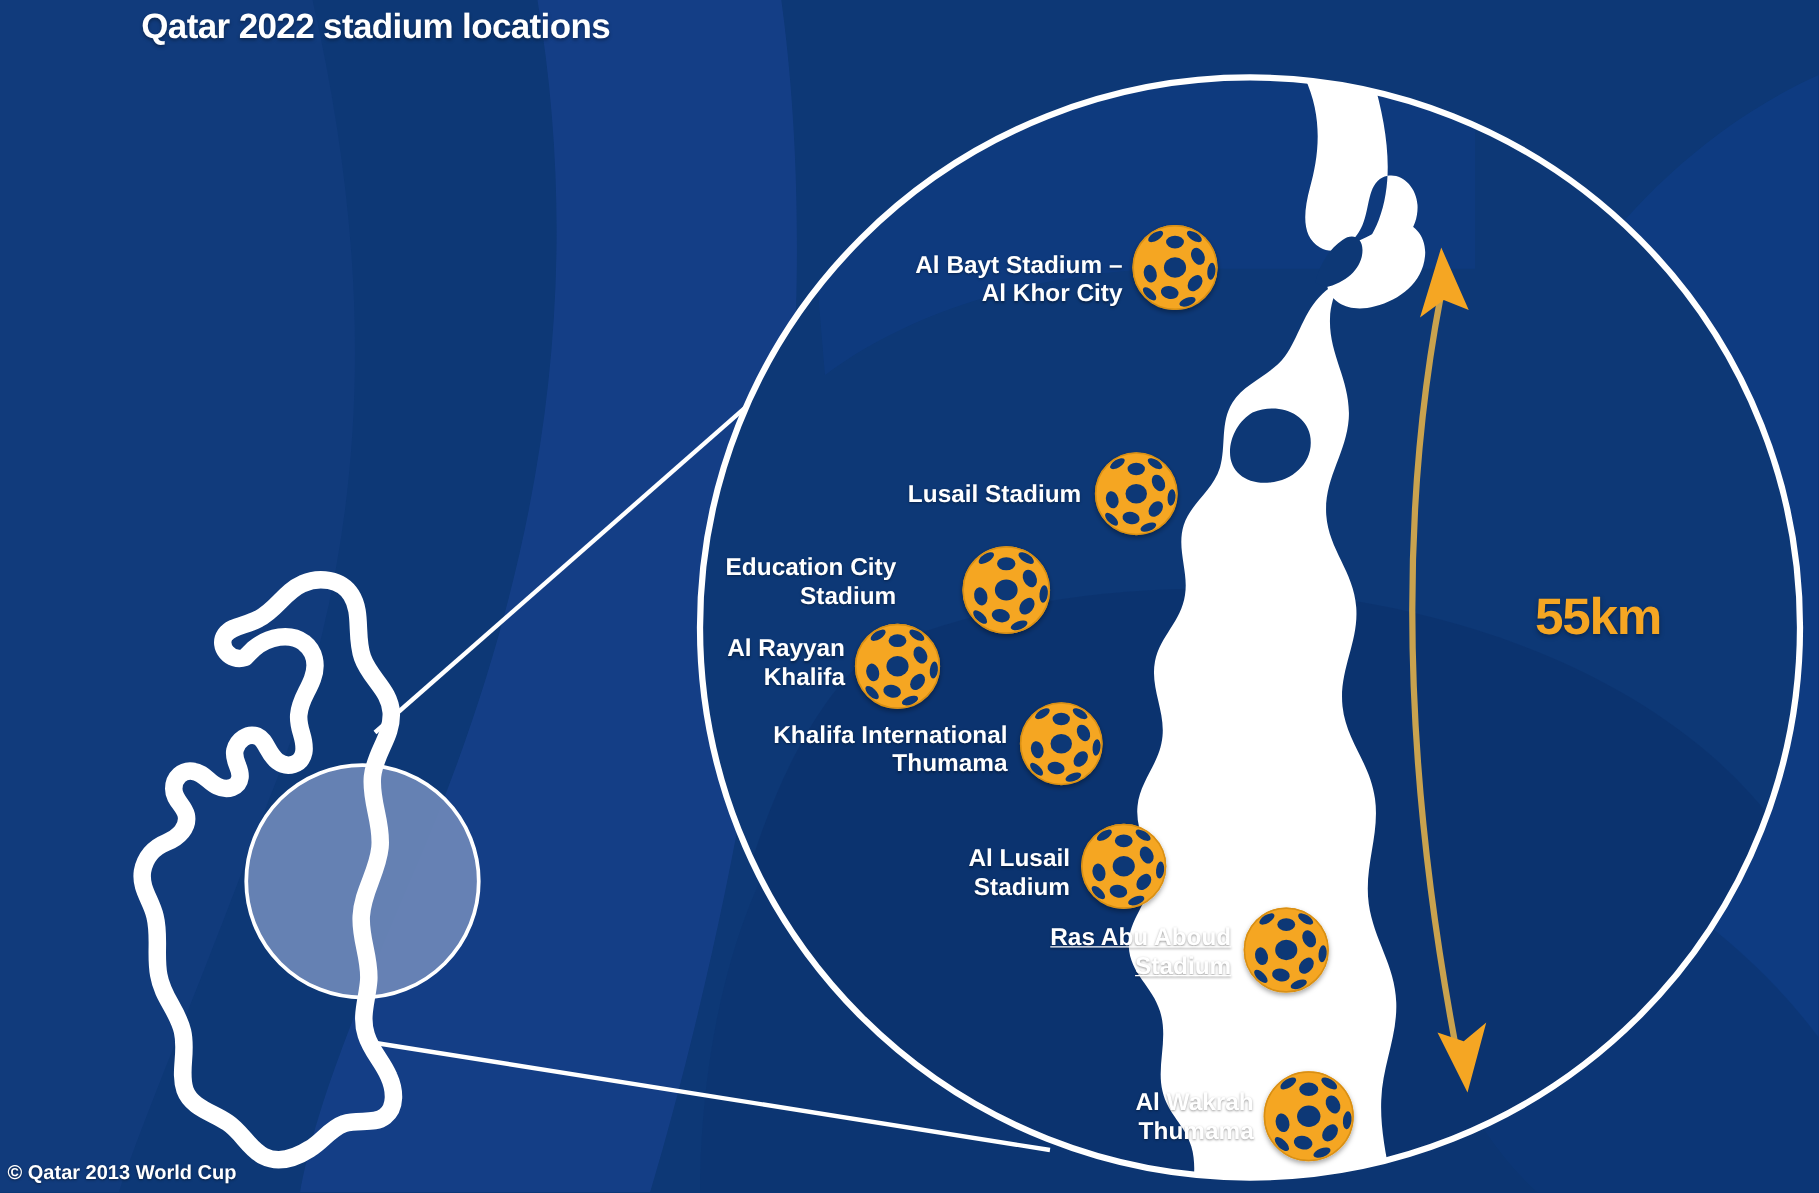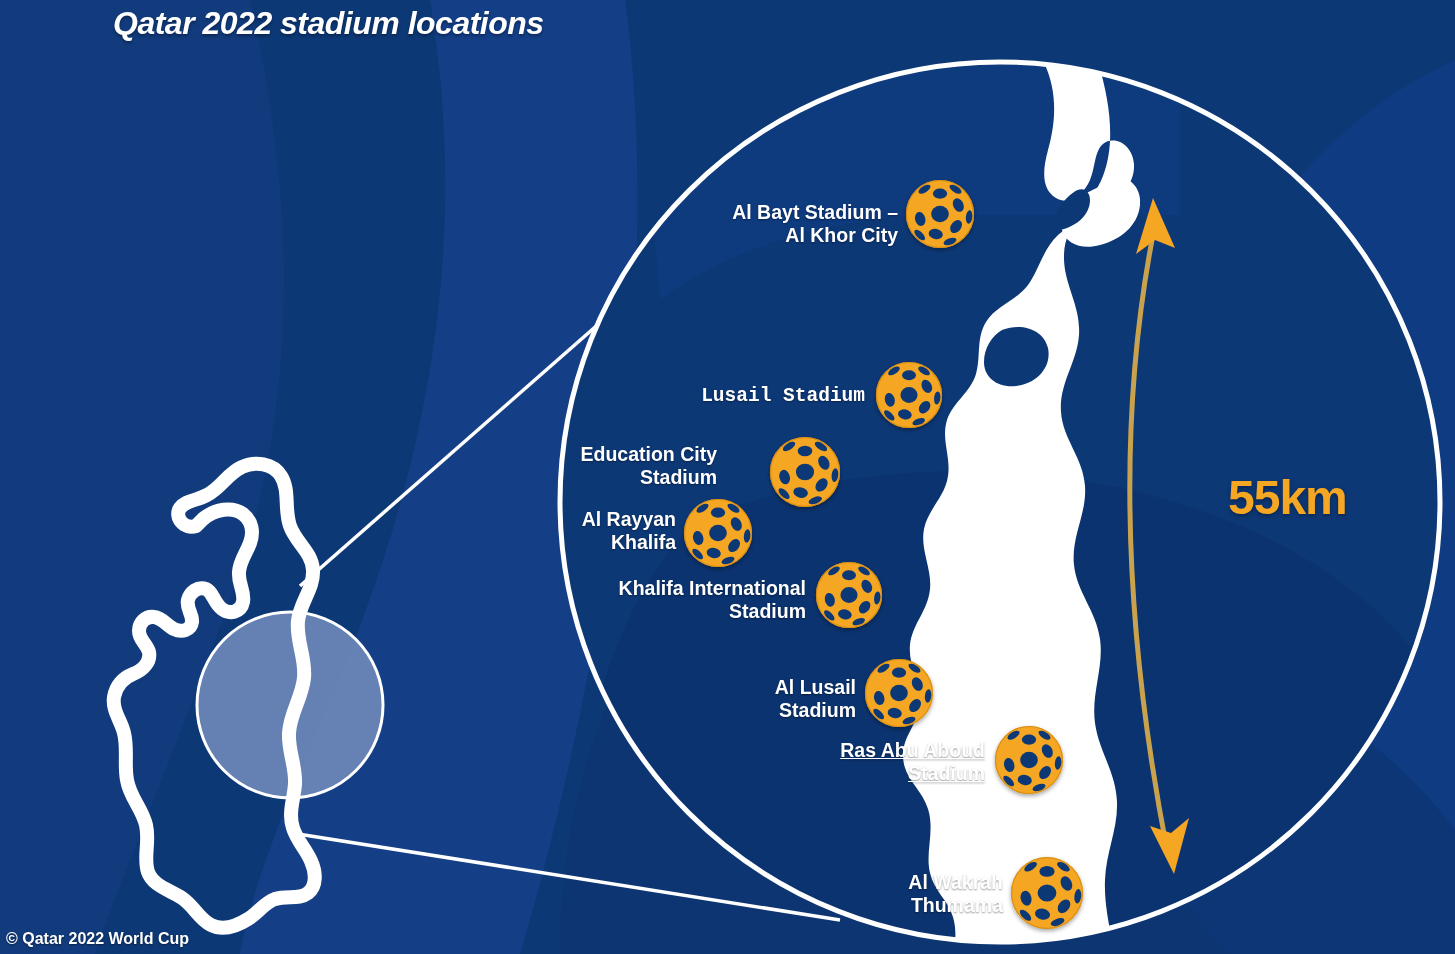--- a/index.html
+++ b/index.html
@@ -9,41 +9,40 @@
     overflow:hidden;
     background:#0d3876;
     font-family:"Liberation Sans","DejaVu Sans",sans-serif;
   }
   #bg{position:absolute;inset:0;width:1455px;height:954px;}
   #art{position:absolute;inset:0;width:1455px;height:954px;}
 
   .title{
     position:absolute;
     left:113px;top:5px;
-    font-size:32px;
+    font-size:28px;
     font-weight:bold;
     letter-spacing:-0.5px;
     color:#ffffff;
     text-shadow:0 2px 3px rgba(0,0,0,.35);
     white-space:nowrap;
-    font-style:italic;
   }
   .credit{
     position:absolute;
     left:6px;top:930px;
     font-size:16px;
     font-weight:bold;
     color:#ffffff;
     text-shadow:0 1px 2px rgba(0,0,0,.45);
     white-space:nowrap;
   }
   .km{
     position:absolute;
     left:1228px;top:470px;
-    font-size:48px;
+    font-size:41px;
     font-weight:bold;
     letter-spacing:-1px;
     color:#f5a623;
     text-shadow:0 2px 4px rgba(0,0,0,.35);
     white-space:nowrap;
   }
   .stad-label{
     position:absolute;
     color:#ffffff;
     font-size:19.5px;
@@ -300,31 +299,31 @@
           <ellipse cx="1077.7903978806016" cy="896.2362012227666" rx="7.2" ry="3.42" fill="#0d3876" transform="rotate(96 1077.7903978806016 896.2362012227666)"></ellipse>
           <ellipse cx="1057.5889436373627" cy="922.0928835395317" rx="7.2" ry="3.42" fill="#0d3876" transform="rotate(160 1057.5889436373627 922.0928835395317)"></ellipse>
           <ellipse cx="1025.4933768505894" cy="915.2707602184846" rx="7.2" ry="3.42" fill="#0d3876" transform="rotate(224 1025.4933768505894 915.2707602184846)"></ellipse>
           <ellipse cx="1030.59369957934" cy="866.744430942997" rx="7.2" ry="3.42" fill="#0d3876" transform="rotate(-32 1030.59369957934 866.744430942997)"></ellipse>
         </g>
       </g>
   </svg>
 
   <div class="title">Qatar 2022 stadium locations</div>
   <div class="km">55km</div>
-  <div class="credit">© Qatar 2022 World Cup</div>
+  <div class="credit">© Qatar 2013 World Cup</div>
   <div id="labels">
       <div class="stad-label" style="left: 898px; top: 224px;">Al Bayt Stadium –
 Al Khor City</div>
-      <div class="stad-label" style="left: 865px; top: 396px; font-family: Liberation Mono, monospace;">Lusail Stadium</div>
+      <div class="stad-label" style="left: 865px; top: 396px;">Lusail Stadium</div>
       <div class="stad-label" style="left: 717px; top: 466px;">Education City
 Stadium</div>
       <div class="stad-label" style="left: 676px; top: 531px;">Al Rayyan
 Khalifa</div>
       <div class="stad-label" style="left: 806px; top: 600px;">Khalifa International
-Stadium</div>
+Thumama</div>
       <div class="stad-label" style="left: 856px; top: 699px;">Al Lusail
 Stadium</div>
       <div class="stad-label" style="left: 985px; top: 762px; text-decoration: underline;">Ras Abu Aboud
 Stadium</div>
       <div class="stad-label" style="left: 1003px; top: 894px;">Al Wakrah
 Thumama</div>
     </div>
 
 </div>
 

